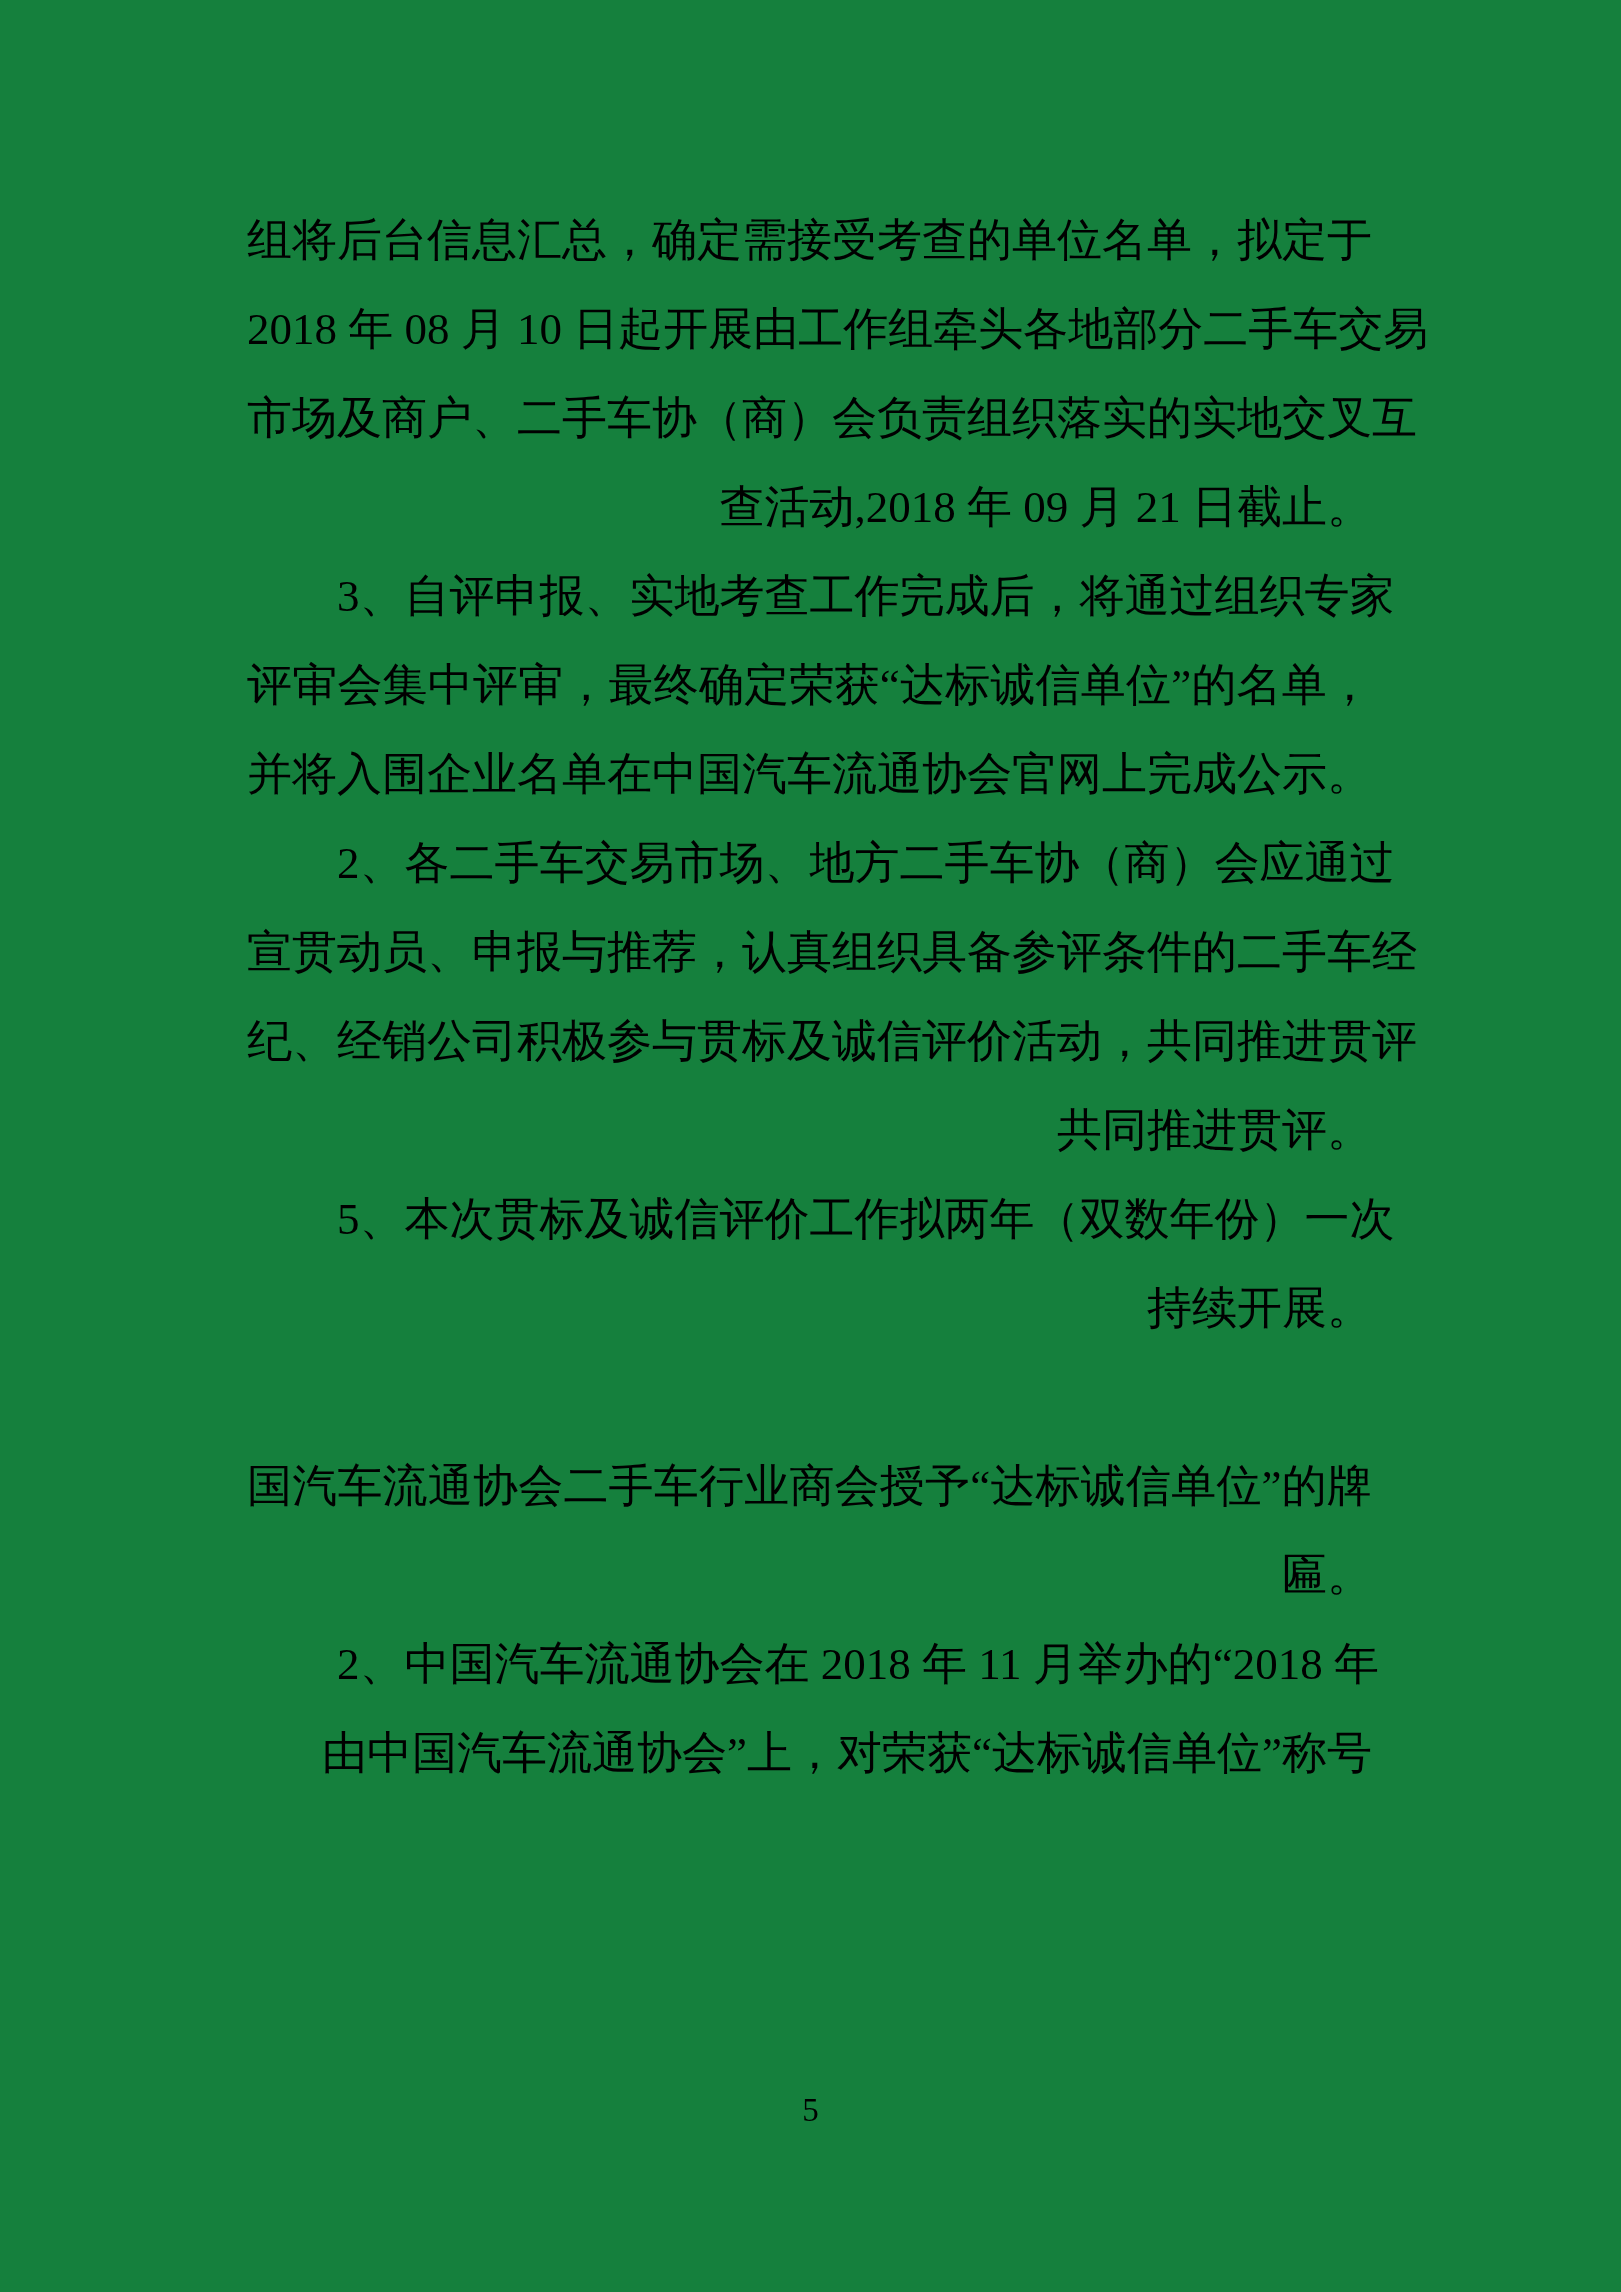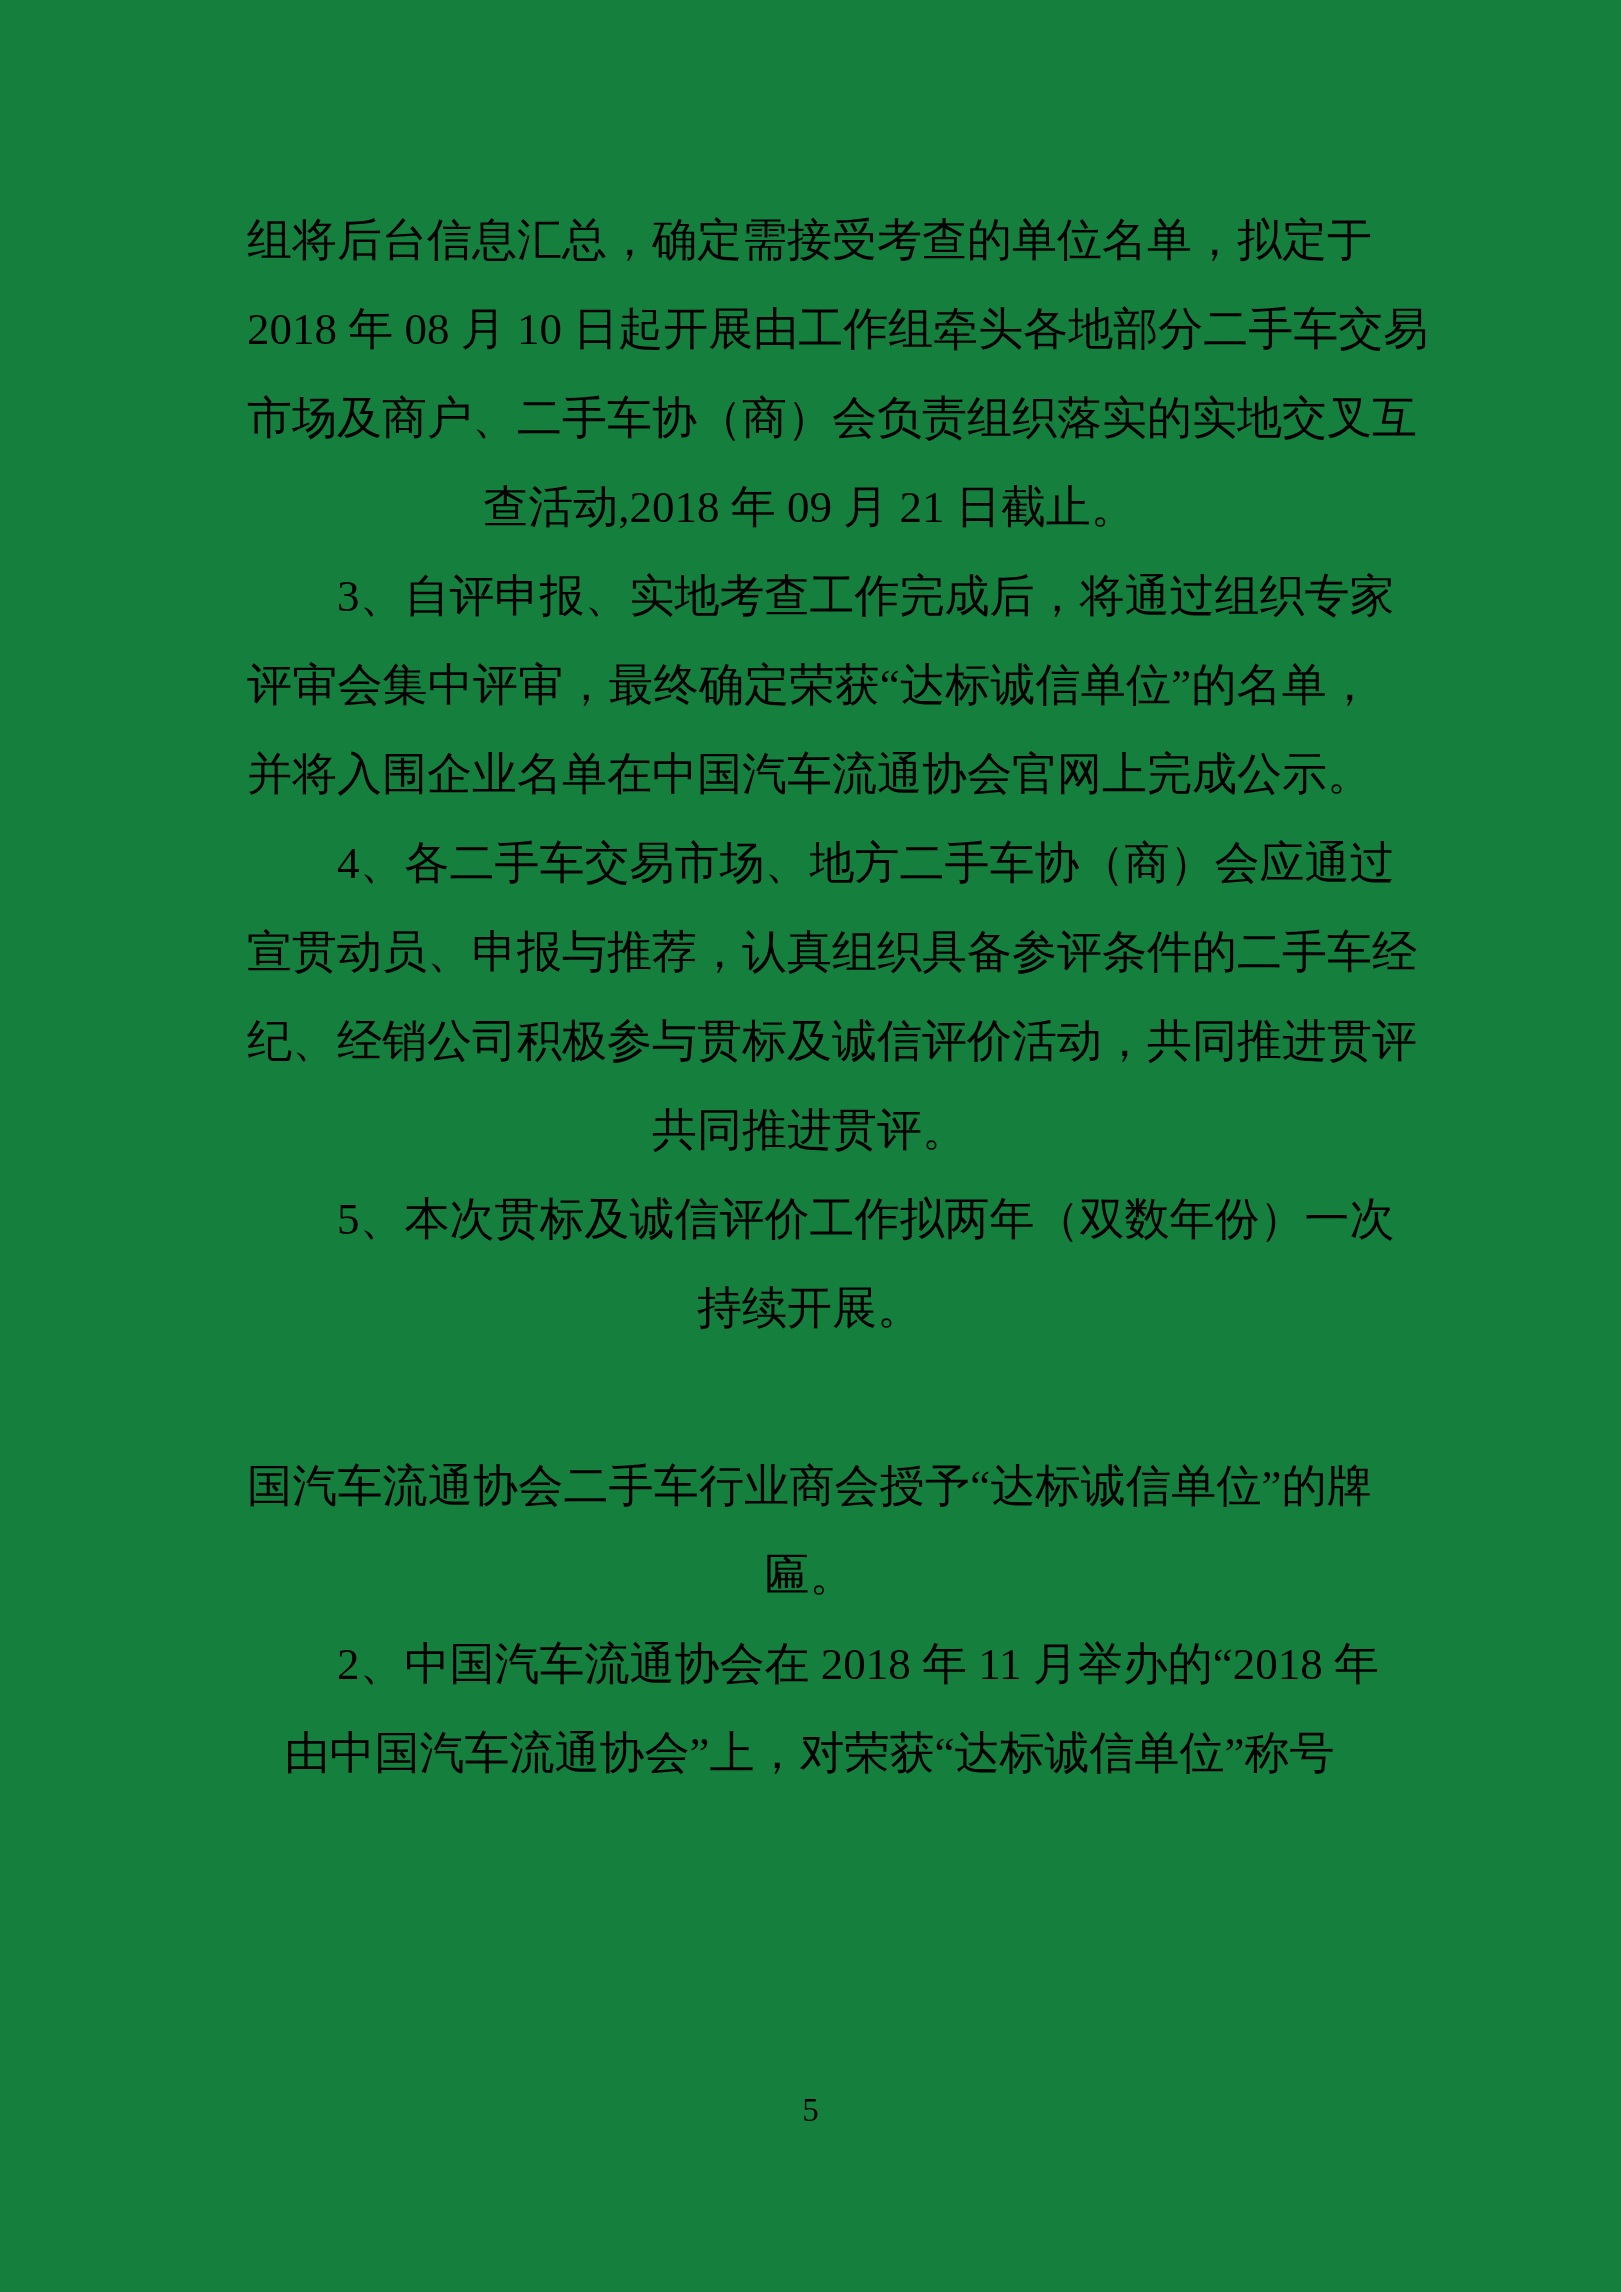--- a/index.html
+++ b/index.html
@@ -21,21 +21,21 @@
     position: absolute;
     left: 247px;
     top: 196px;
     width: 1125px;
   }
   .line {
     font-size: 45px;
     line-height: 89px;
     height: 89px;
     white-space: nowrap;
-    text-align: center;
+    text-align: right;
     color: #000000;
   }
   .line.just {
     text-align: justify;
     text-align-last: justify;
   }
   .line.indent {
     text-indent: 90px;
   }
   .line.heading {
@@ -60,21 +60,21 @@
 
 <div class="page">
   <div class="text-block" id="text-block">
       <div class="line just">组将后台信息汇总，确定需接受考查的单位名单，拟定于</div>
       <div class="line just">2018 年 08 月 10 日起开展由工作组牵头各地部分二手车交易</div>
       <div class="line just">市场及商户、二手车协（商）会负责组织落实的实地交叉互</div>
       <div class="line">查活动,2018 年 09 月 21 日截止。</div>
       <div class="line indent just">3、自评申报、实地考查工作完成后，将通过组织专家</div>
       <div class="line just">评审会集中评审，最终确定荣获“达标诚信单位”的名单，</div>
       <div class="line">并将入围企业名单在中国汽车流通协会官网上完成公示。</div>
-      <div class="line indent just">4、各二手车交易市场、地方二手车协（商）会应通过</div>
+      <div class="line indent just">2、各二手车交易市场、地方二手车协（商）会应通过</div>
       <div class="line just">宣贯动员、申报与推荐，认真组织具备参评条件的二手车经</div>
       <div class="line just">纪、经销公司积极参与贯标及诚信评价活动，共同推进贯评</div>
       <div class="line">共同推进贯评。</div>
       <div class="line indent just">5、本次贯标及诚信评价工作拟两年（双数年份）一次</div>
       <div class="line">持续开展。</div>
       <div class="line spacer"></div>
       <div class="line just">国汽车流通协会二手车行业商会授予“达标诚信单位”的牌</div>
       <div class="line">匾。</div>
       <div class="line indent just">2、中国汽车流通协会在 2018 年 11 月举办的“2018 年</div>
       <div class="line">由中国汽车流通协会”上，对荣获“达标诚信单位”称号</div>

